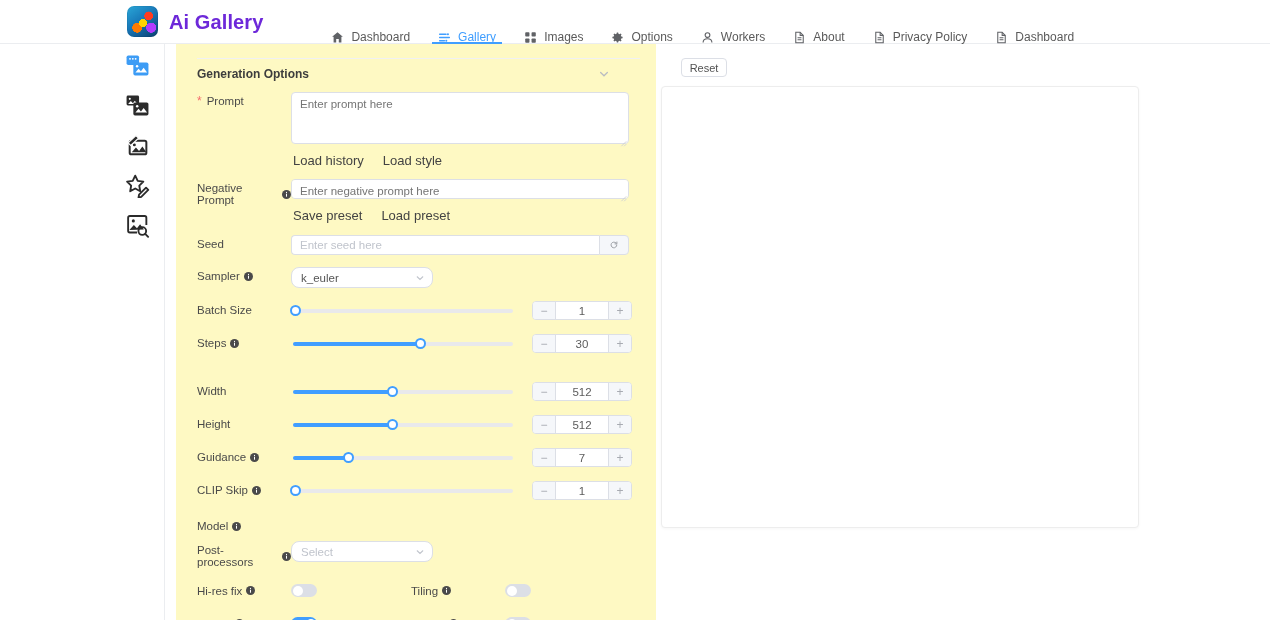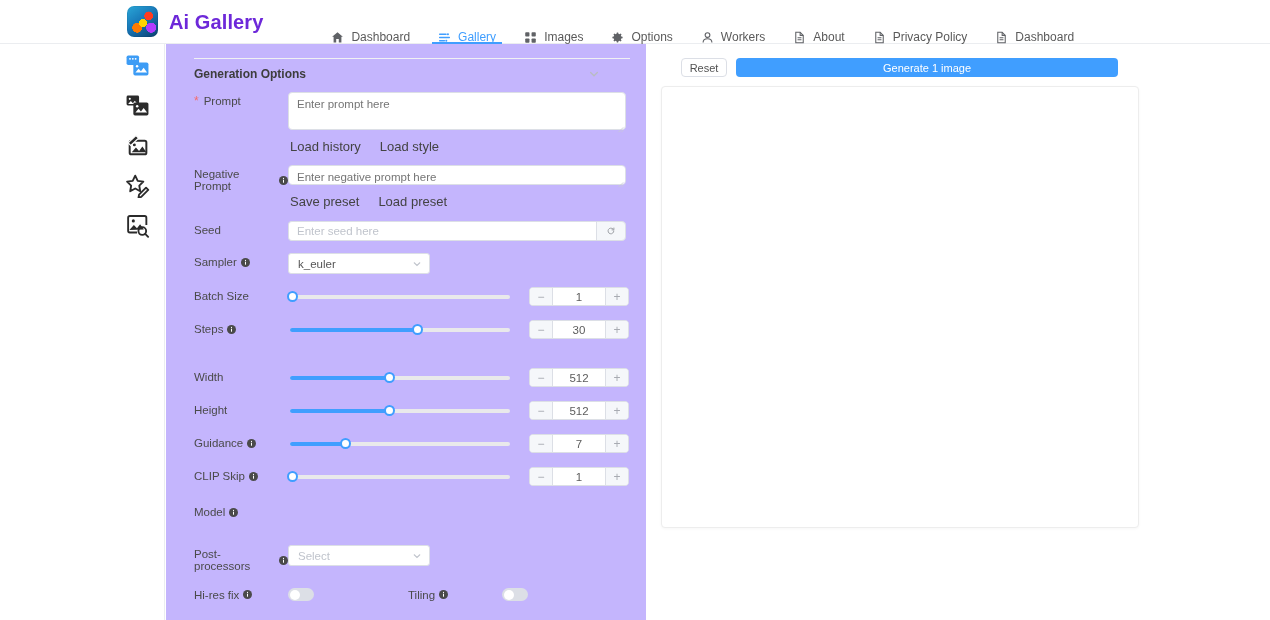--- a/index.html
+++ b/index.html
@@ -54,22 +54,22 @@
     background:#fff; border-right:1px solid #ebedf0;
   }
   .rail-item {
     position:absolute; left:124px; width:26px; height:26px; cursor:pointer;
     display:flex; align-items:center; justify-content:center;
   }
   .rail-item svg { width:25px; height:25px; display:block; }
 
   
   .form {
-    position:absolute; top:44px; left:166px; width:480px; height:576px;
-    background:#c4b5fd; padding:14px 0 0 12px; overflow:hidden;
+    position:absolute; top:44px; left:176px; width:480px; height:576px;
+    background:#fef9c3; padding:14px 0 0 5px; overflow:hidden;
   }
   .section-head {
     display:flex; align-items:center; justify-content:space-between;
     margin:0 16px 0 16px; padding:8px 0 9px 0;
     border-top:1px solid #f0f1f3;
   }
   .section-title { font-size:12px; color:#3d3d3d; font-weight:600; }
   .chev { width:12px; height:12px; color:#b9bcc2; margin-right:30px; }
 
   .row { display:flex; align-items:flex-start; padding:0 0 0 16px; margin-bottom:0; }
@@ -81,21 +81,21 @@
   .info { width:9px; height:9px; flex:none; display:inline-block; }
   .ctrl { flex:1; }
 
   .ta {
     width:338px; border:1px solid #dcdfe6; border-radius:4px;
     background:#fff; font-size:11.5px; color:#c0c4cc;
     font-family:"Liberation Sans", sans-serif;
     padding:5px 8px; resize:none; outline:none;
     position:relative;
   }
-  .ta.big { height:38px; }
+  .ta.big { height:52px; }
   .ta.small { height:20px; }
   .ta-wrap { position:relative; width:338px; }
   .grip {
     position:absolute; right:2px; bottom:1px; width:8px; height:8px;
     pointer-events:none; color:#c9ccd2;
   }
   .sublinks { display:flex; gap:19px; padding:5px 0 0 2px; }
   .sublink { font-size:13px; color:#434343; cursor:pointer; }
 
   .seedwrap { display:flex; width:338px; }
@@ -107,21 +107,21 @@
   }
   .seedinput::placeholder { color:#c0c4cc; }
   .seedbtn {
     width:30px; height:20px; border:1px solid #dcdfe6; border-radius:0 4px 4px 0;
     background:#f5f7fa; display:flex; align-items:center; justify-content:center;
     cursor:pointer; color:#909399;
   }
   .seedbtn svg { width:10px; height:10px; }
 
   .select {
-    width:142px; height:21px; border:1px solid #dcdfe6; border-radius:3px;
+    width:142px; height:21px; border:1px solid #dcdfe6; border-radius:8px;
     background:#fff; display:flex; align-items:center; justify-content:space-between;
     padding:0 7px 0 9px; cursor:pointer; font-size:11.5px; color:#555;
   }
   .select.placeholder { color:#c0c4cc; }
   .select .chev2 { width:10px; height:10px; color:#c0c4cc; flex:none; }
 
   .sliderrow { display:flex; align-items:center; width:440px; }
   .slider { position:relative; width:220px; height:16px; margin-left:2px; }
   .track {
     position:absolute; top:50%; transform:translateY(-50%);
@@ -523,21 +523,21 @@
       <div class="lbl">
         <span>Model</span>
         <svg class="info" viewBox="0 0 16 16">
             <circle cx="8" cy="8" r="8" fill="#4a4a4a"></circle>
             <rect x="7.1" y="6.4" width="1.8" height="5.4" rx=".9" fill="#fff"></rect>
             <circle cx="8" cy="4.3" r="1" fill="#fff"></circle>
           </svg>
       </div>
     </div>
 
-    <div class="row" style="margin-top:27px">
+    <div class="row" style="margin-top:9px">
       <div class="lbl">
         <span>Post-processors</span>
         <svg class="info" viewBox="0 0 16 16">
             <circle cx="8" cy="8" r="8" fill="#4a4a4a"></circle>
             <rect x="7.1" y="6.4" width="1.8" height="5.4" rx=".9" fill="#fff"></rect>
             <circle cx="8" cy="4.3" r="1" fill="#fff"></circle>
           </svg>
       </div>
       <div class="ctrl">
         <div class="select placeholder">
@@ -612,18 +612,17 @@
               <span class="knob"></span>
             </div>
         </div>
       </div>
     </div>
 
   </div>
 
   <div class="actions">
     <div class="btn-reset">Reset</div>
-    <div class="btn-generate">Generate 1 image</div>
   </div>
 
   <div class="result-card"></div>
 
 </div>
 
 </body></html>

